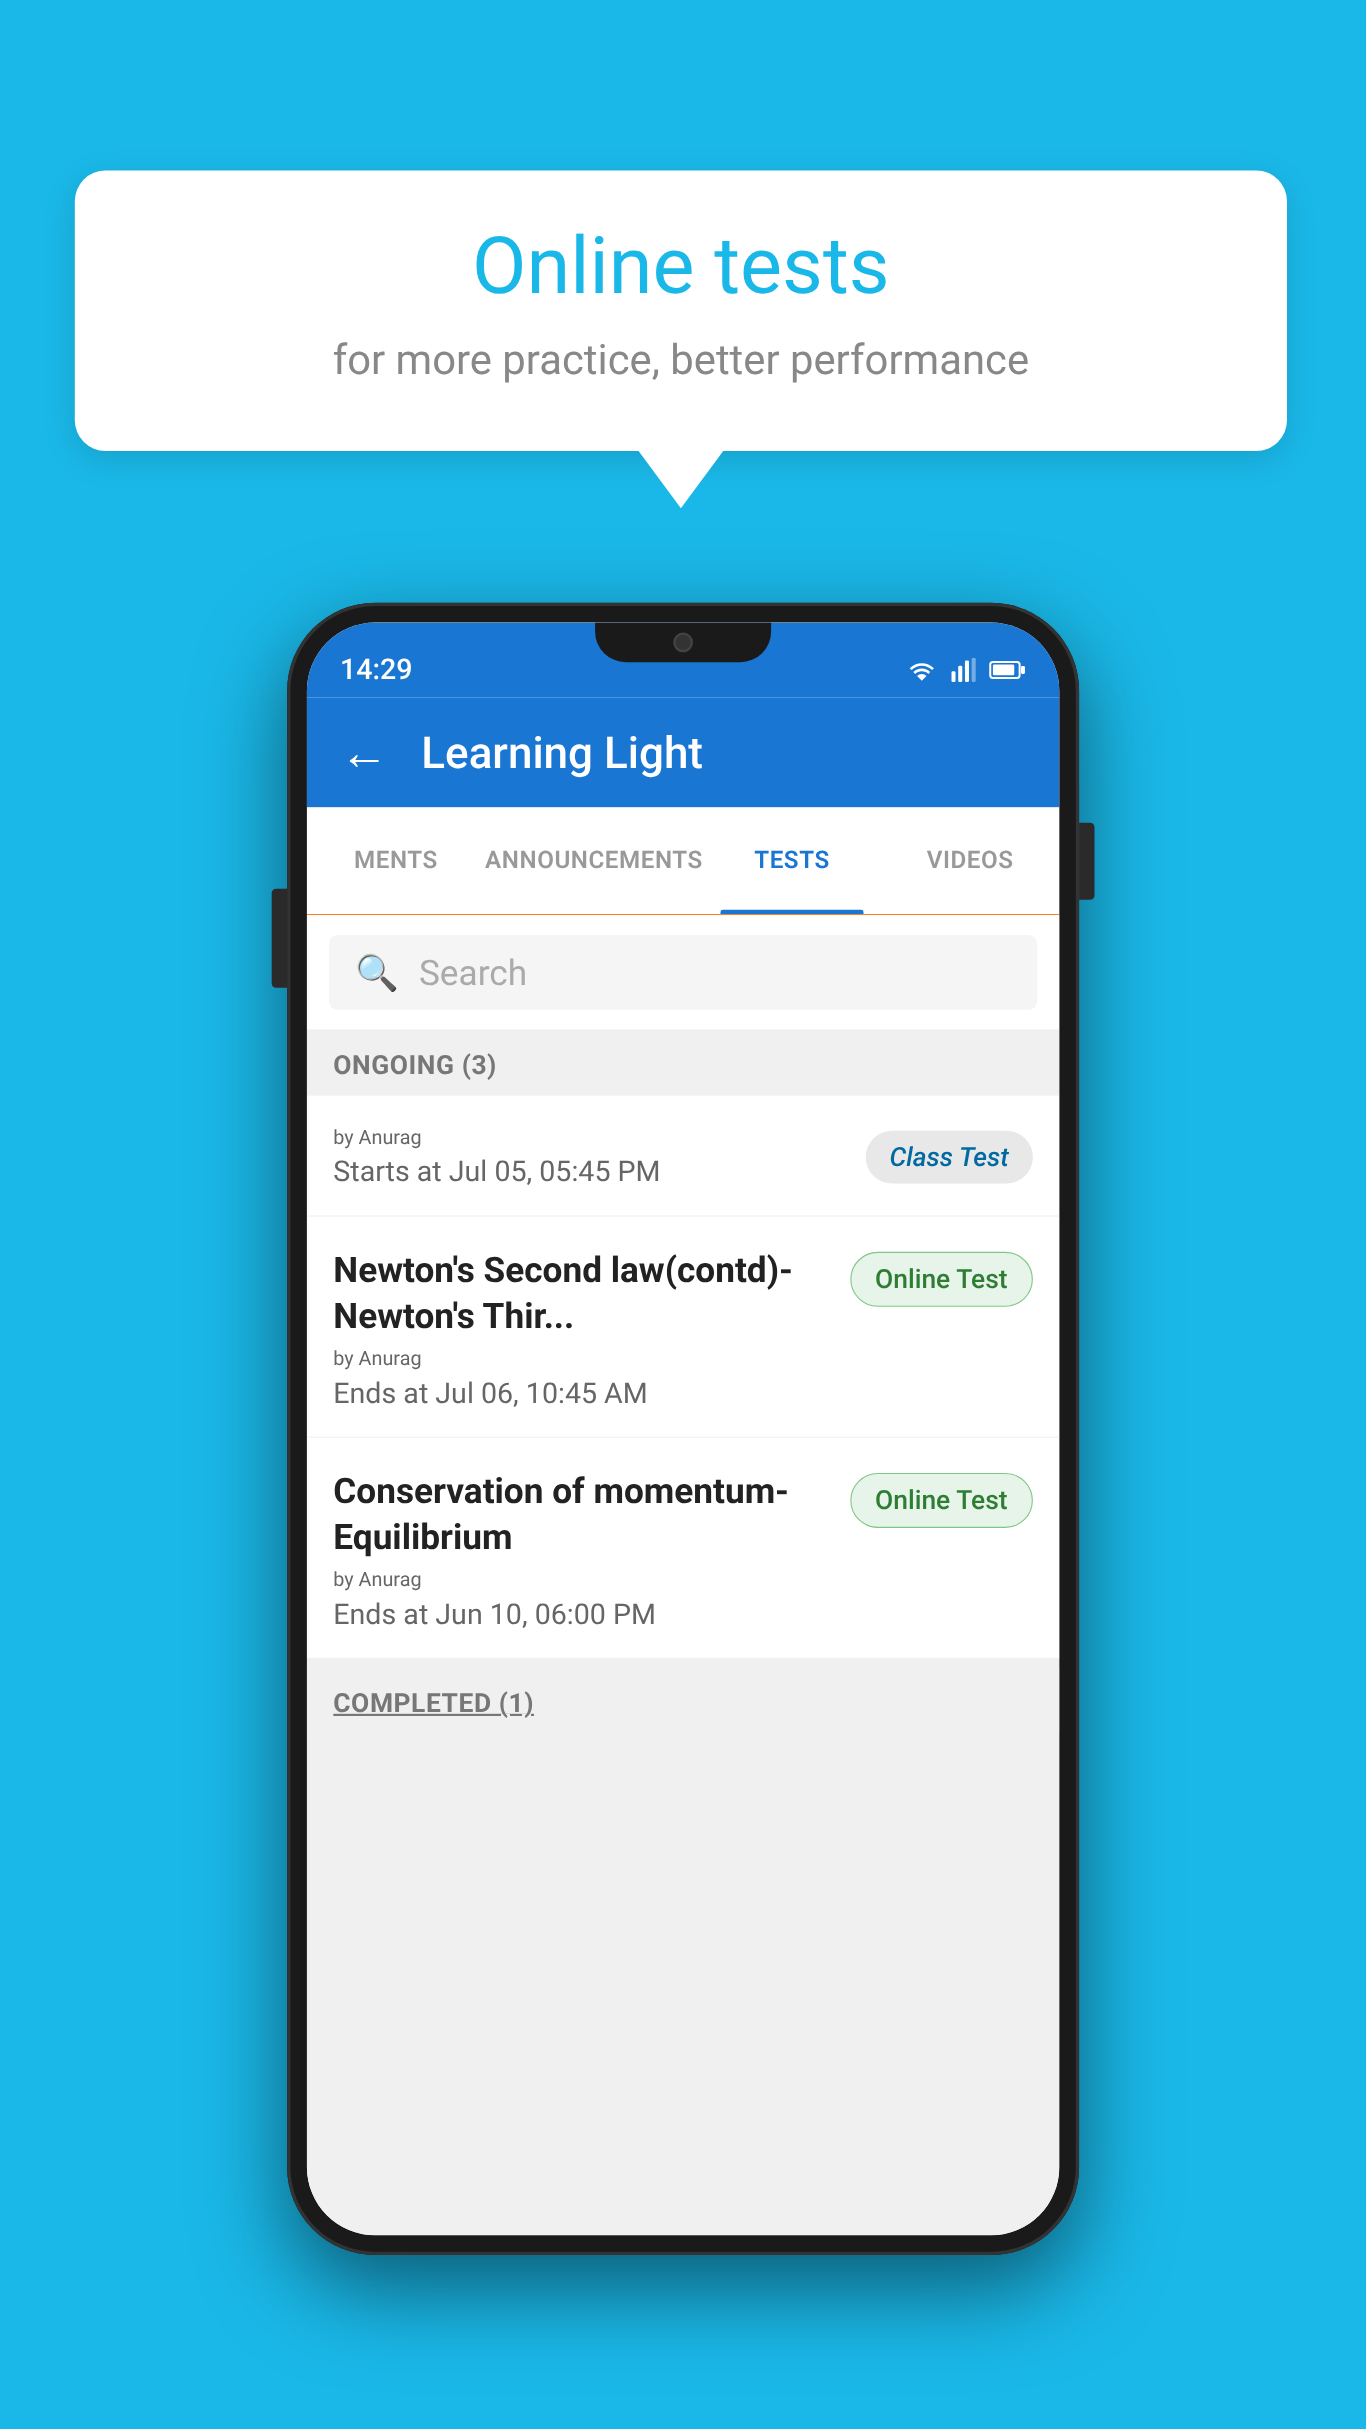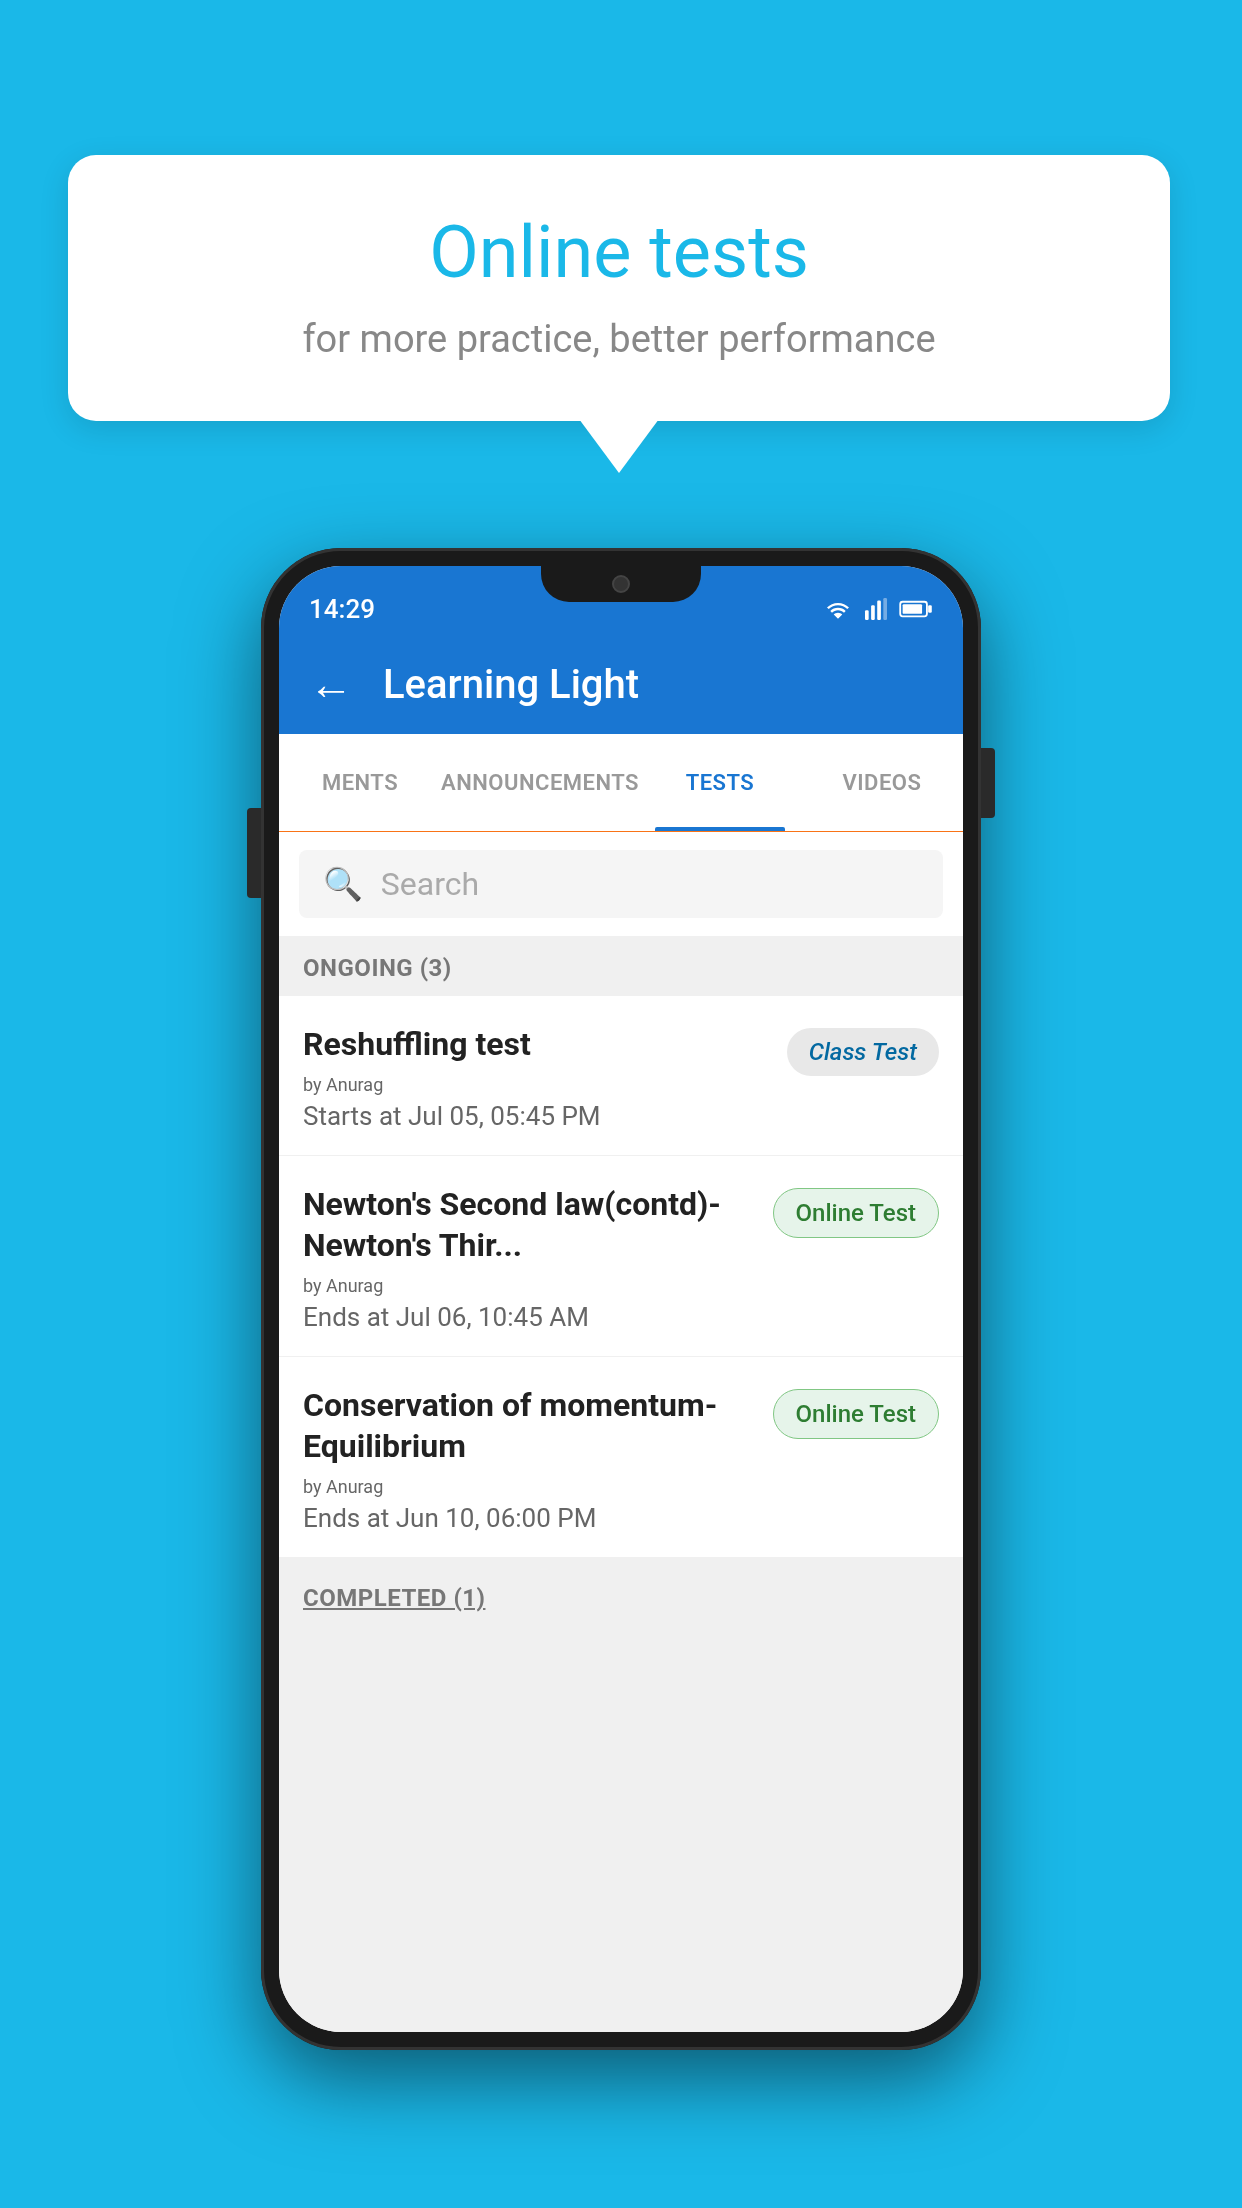--- a/index.html
+++ b/index.html
@@ -15,21 +15,21 @@
     }
 
     
     .speech-bubble {
       position: absolute;
       top: 155px;
       left: 68px;
       right: 72px;
       background: white;
       border-radius: 28px;
-      padding: 55px 50px 60px;
+      padding: 44px 50px 60px;
       text-align: center;
       box-shadow: 0 8px 30px rgba(0,0,0,0.12);
     }
     .speech-bubble::after {
       content: '';
       position: absolute;
       bottom: -52px;
       left: 50%;
       transform: translateX(-50%);
       width: 0;
@@ -373,21 +373,20 @@
             <span class="search-placeholder">Search</span>
           </div>
         </div>
 
         <div class="section-header">ONGOING (3)</div>
 
         <div class="test-list">
 
           <div class="test-item">
             <div class="test-info">
-              <div class="test-name">Reshuffling test</div>
               <div class="test-author">by Anurag</div>
               <div class="test-date">Starts at  Jul 05, 05:45 PM</div>
             </div>
             <div class="test-badge badge-class">Class Test</div>
           </div>
 
           <div class="test-item">
             <div class="test-info">
               <div class="test-name">Newton's Second law(contd)-Newton's Thir...</div>
               <div class="test-author">by Anurag</div>

